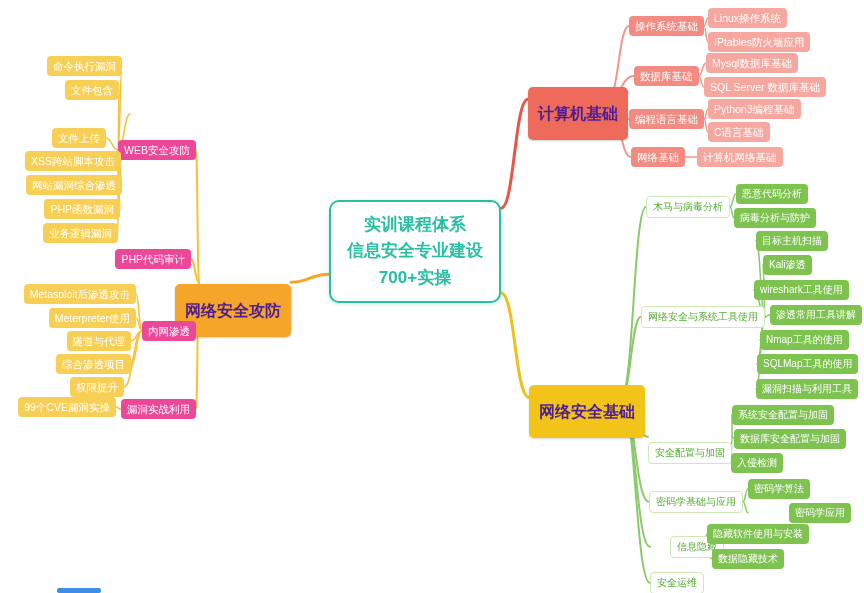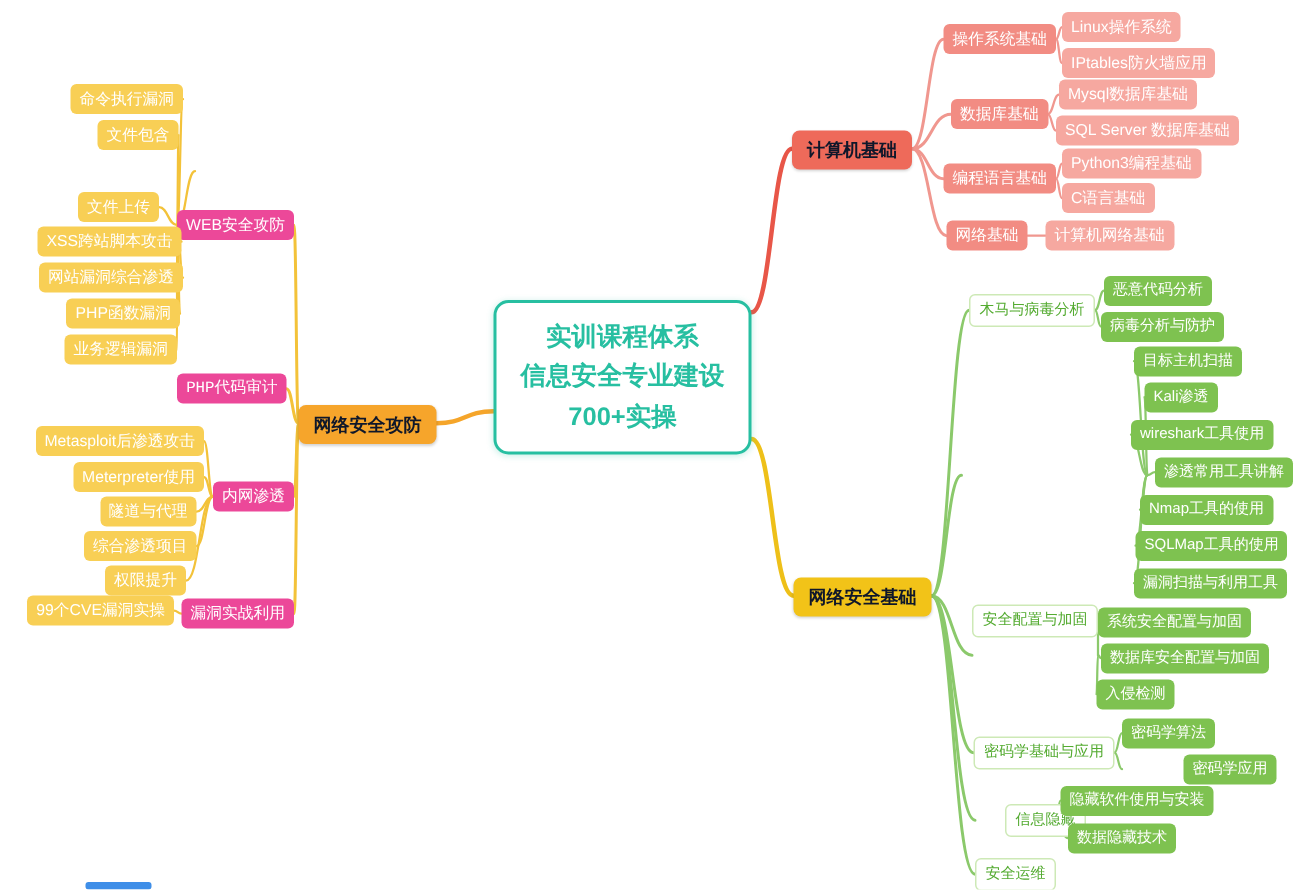--- a/index.html
+++ b/index.html
@@ -5,21 +5,21 @@
 <style>
   *{margin:0;padding:0;box-sizing:border-box}
   body{background:#fff;font-family:"Liberation Sans","DejaVu Sans",sans-serif}
   #stage{position:relative;width:864px;height:593px;background:#ffffff;overflow:hidden}
   #edges{position:absolute;left:0;top:0;pointer-events:none}
   .node{position:absolute;white-space:nowrap;cursor:pointer;z-index:2}
   .center-node{border:2px solid #27bfa1;color:#27bfa1;background:#fff;border-radius:10px;
     padding:10px 16px;font-size:17px;font-weight:bold;text-align:center;line-height:1.55;
     box-shadow:0 1px 4px rgba(39,191,161,.25)}
   .cl{display:block}
-  .branch{color:#0f172a;font-weight:bold;font-size:12px;padding:6px 10px;border-radius:5px;
+  .branch{color:#4c1d95;font-weight:bold;font-size:16px;padding:17px 10px;border-radius:5px;
     box-shadow:0 1px 2px rgba(0,0,0,.18);line-height:1.2}
   .b-red{background:#ee6a5a}
   .b-orange{background:#f6a52b}
   .b-gold{background:#f2c318}
   .l2,.l3{font-size:10.5px;padding:3px 6px;border-radius:4px;color:#fff;line-height:1.35}
   .red2{background:#f28c83}
   .red3{background:#f6a8a0}
   .yel2{background:#ec4899}
   .yel3{background:#f8cf55}
   .grn2{background:#ffffff;color:#54ab31;border:1px solid #cde9b6;font-size:10px}
@@ -99,51 +99,52 @@
   <div class="node l3 red3" id="os-1" style="left:708px;top:32px;">IPtables防火墙应用</div>
   <div class="node l2 red2" id="db" style="left:634px;top:66px;">数据库基础</div>
   <div class="node l3 red3" id="db-0" style="left:706px;top:53px;">Mysql数据库基础</div>
   <div class="node l3 red3" id="db-1" style="left:704px;top:77px;">SQL Server 数据库基础</div>
   <div class="node l2 red2" id="lang" style="left:629px;top:109px;">编程语言基础</div>
   <div class="node l3 red3" id="lang-0" style="left:708px;top:99px;">Python3编程基础</div>
   <div class="node l3 red3" id="lang-1" style="left:708px;top:122px;">C语言基础</div>
   <div class="node l2 red2" id="net" style="left:631px;top:147px;">网络基础</div>
   <div class="node l3 red3" id="net-0" style="left:697px;top:147px;">计算机网络基础</div>
 
-  <div class="node branch b-orange" id="b-attack" style="right:573px;top:270px;">网络安全攻防</div>
+  <div class="node branch b-orange" id="b-attack" style="right:573px;top:284px;">网络安全攻防</div>
   <div class="node l2 yel2" id="web" style="right:668px;top:140px;">WEB安全攻防</div>
   <div class="node l3 yel3" id="web-0" style="right:742px;top:56px;">命令执行漏洞</div>
   <div class="node l3 yel3" id="web-1" style="right:745px;top:80px;">文件包含</div>
   <div class="node l3 yel3" id="web-3" style="right:758px;top:128px;">文件上传</div>
   <div class="node l3 yel3" id="web-4" style="right:743px;top:151px;">XSS跨站脚本攻击</div>
   <div class="node l3 yel3" id="web-5" style="right:742px;top:175px;">网站漏洞综合渗透</div>
   <div class="node l3 yel3" id="web-6" style="right:744px;top:199px;">PHP函数漏洞</div>
   <div class="node l3 yel3" id="web-7" style="right:746px;top:223px;">业务逻辑漏洞</div>
-  <div class="node l2 yel2" id="php" style="right:673px;top:249px;font-family:Liberation Mono, monospace;">PHP代码审计</div>
+  <div class="node l2 yel2" id="php" style="right:673px;top:249px;">PHP代码审计</div>
   <div class="node l2 yel2" id="intra" style="right:668px;top:321px;">内网渗透</div>
   <div class="node l3 yel3" id="intra-0" style="right:728px;top:284px;">Metasploit后渗透攻击</div>
   <div class="node l3 yel3" id="intra-1" style="right:728px;top:308px;">Meterpreter使用</div>
   <div class="node l3 yel3" id="intra-2" style="right:733px;top:331px;">隧道与代理</div>
   <div class="node l3 yel3" id="intra-3" style="right:733px;top:354px;">综合渗透项目</div>
   <div class="node l3 yel3" id="intra-4" style="right:740px;top:377px;">权限提升</div>
   <div class="node l2 yel2" id="vuln" style="right:668px;top:399px;">漏洞实战利用</div>
   <div class="node l3 yel3" id="vuln-0" style="right:748px;top:397px;">99个CVE漏洞实操</div>
 
   <div class="node branch b-gold" id="b-basics" style="left:529px;top:385px;">网络安全基础</div>
   <div class="node l2 grn2" id="trojan" style="left:646px;top:196px;">木马与病毒分析</div>
   <div class="node l3 grn3" id="trojan-0" style="left:736px;top:184px;">恶意代码分析</div>
   <div class="node l3 grn3" id="trojan-1" style="left:734px;top:208px;">病毒分析与防护</div>
+  <div class="node l2 grn2" id="tools" style="left:641px;top:306px;">网络安全与系统工具使用</div>
   <div class="node l3 grn3" id="tools-0" style="left:756px;top:231px;">目标主机扫描</div>
   <div class="node l3 grn3" id="tools-1" style="left:763px;top:255px;">Kali渗透</div>
   <div class="node l3 grn3" id="tools-2" style="left:754px;top:280px;">wireshark工具使用</div>
   <div class="node l3 grn3" id="tools-3" style="left:770px;top:305px;">渗透常用工具讲解</div>
   <div class="node l3 grn3" id="tools-4" style="left:760px;top:330px;">Nmap工具的使用</div>
   <div class="node l3 grn3" id="tools-5" style="left:757px;top:354px;">SQLMap工具的使用</div>
   <div class="node l3 grn3" id="tools-6" style="left:756px;top:379px;">漏洞扫描与利用工具</div>
-  <div class="node l2 grn2" id="harden" style="left:648px;top:403px;">安全配置与加固</div>
+  <div class="node l2 grn2" id="harden" style="left:648px;top:442px;">安全配置与加固</div>
   <div class="node l3 grn3" id="harden-0" style="left:732px;top:405px;">系统安全配置与加固</div>
   <div class="node l3 grn3" id="harden-1" style="left:734px;top:429px;text-align:center;">数据库安全配置与加固</div>
   <div class="node l3 grn3" id="harden-2" style="left:731px;top:453px;">入侵检测</div>
   <div class="node l2 grn2" id="crypto" style="left:649px;top:491px;">密码学基础与应用</div>
   <div class="node l3 grn3" id="crypto-0" style="left:748px;top:479px;">密码学算法</div>
   <div class="node l3 grn3" id="crypto-1" style="left:789px;top:503px;">密码学应用</div>
   <div class="node l2 grn2" id="hide" style="left:670px;top:536px;">信息隐藏</div>
   <div class="node l3 grn3" id="hide-0" style="left:707px;top:524px;">隐藏软件使用与安装</div>
   <div class="node l3 grn3" id="hide-1" style="left:712px;top:549px;">数据隐藏技术</div>
   <div class="node l2 grn2" id="ops" style="left:650px;top:572px;">安全运维</div>

